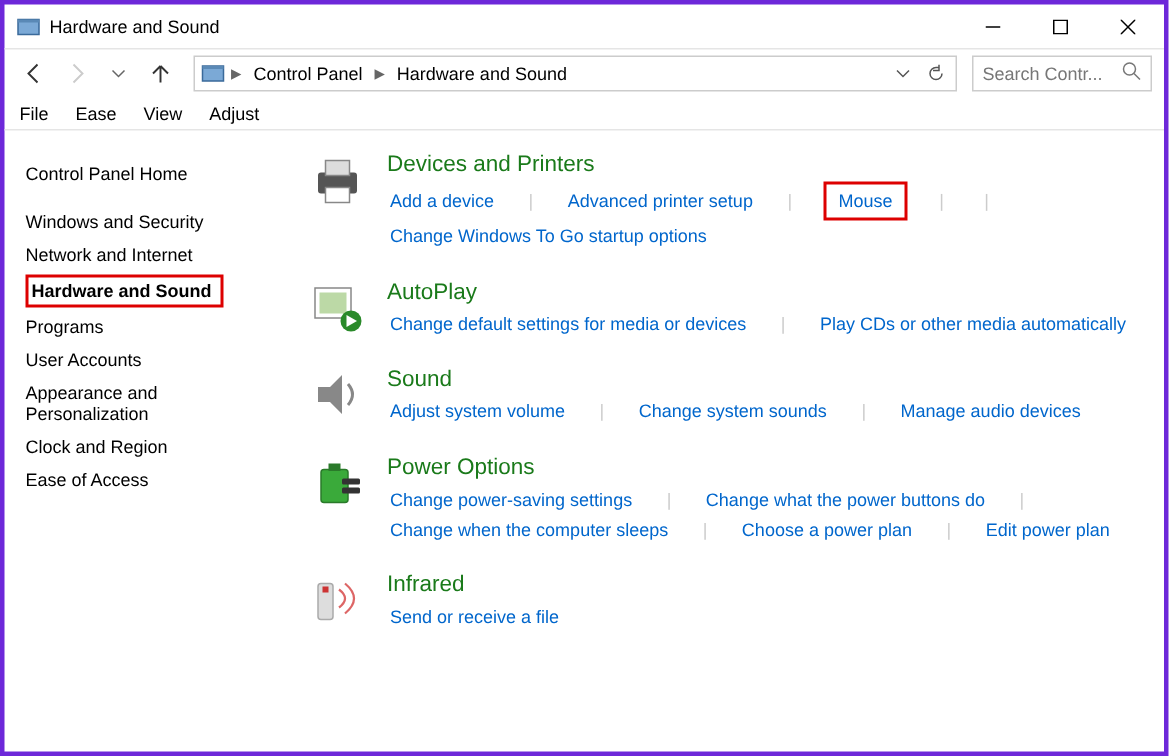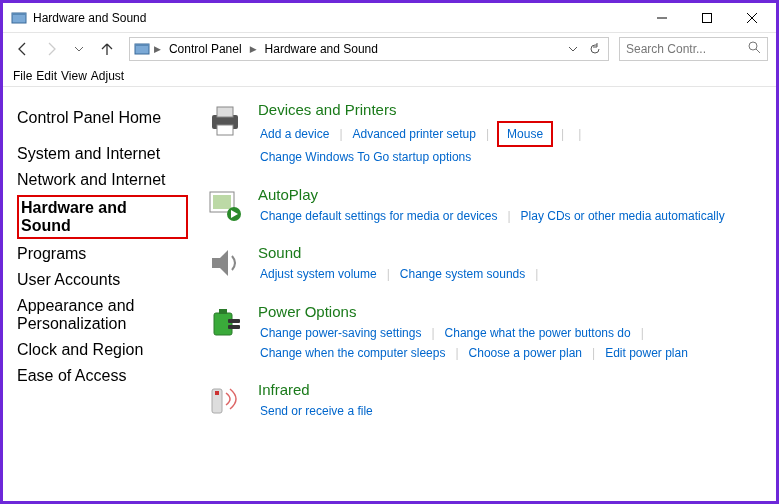--- a/index.html
+++ b/index.html
@@ -13,35 +13,35 @@
 .winbtn svg { width: 10px; height: 10px; }
 .addrbar { height: 32px; display: flex; align-items: center; padding: 0 8px; gap: 4px; }
 .navbtn { width: 24px; height: 24px; display: flex; align-items: center; justify-content: center; color: #666; }
 .navbtn.disabled { color: #bbb; }
 .addrbox { flex: 1; height: 24px; border: 1px solid #ccc; display: flex; align-items: center; padding: 0 4px; gap: 4px; margin: 0 6px; }
 .addrbox .aicon { width: 16px; height: 16px; }
 .crumb { padding: 2px 4px; font-size: 12px; }
 .crumbsep { color: #666; font-size: 9px; }
 .addrsp { flex: 1; }
 .addrbtn { width: 18px; height: 18px; display: flex; align-items: center; justify-content: center; color: #555; }
-.searchbox { width: 149px; height: 24px; border: 1px solid #ccc; display: flex; align-items: center; padding: 0 6px; color: #777; gap: 6px; }
+.searchbox { width: 120px; height: 24px; border: 1px solid #ccc; display: flex; align-items: center; padding: 0 6px; color: #777; gap: 6px; }
 .searchbox .ph { flex: 1; overflow: hidden; text-overflow: ellipsis; white-space: nowrap; font-size: 12px; }
-.menubar { height: 22px; display: flex; align-items: center; padding: 0 8px; border-bottom: 1px solid #e5e5e5; font-size: 12px; }
+.menubar { height: 22px; display: flex; align-items: center; padding: 0 8px; gap: 14px; border-bottom: 1px solid #e5e5e5; font-size: 12px; }
 .menuitem { padding: 2px 2px; }
 .body { display: flex; height: calc(100% - 30px - 32px - 22px); }
 .sidebar { width: 195px; padding: 18px 10px 10px 14px; }
-.sideitem { display: block; padding: 4px 0; font-size: 16px; color: #000; }
+.sideitem { display: block; padding: 4px 0; font-size: 12px; color: #000; }
 .sideitem.active { font-weight: bold; }
 .hl-active { border: 2px solid #d00; padding: 2px 6px 2px 2px; display: inline-block; margin: 2px 0; }
 .content { flex: 1; padding: 14px 10px 10px 8px; overflow: auto; }
 .cat { display: flex; gap: 14px; margin-bottom: 18px; }
 .caticon { width: 38px; height: 38px; flex-shrink: 0; }
 .catbody { flex: 1; }
 .cattitle { color: #1a7a1a; font-size: 15px; margin-bottom: 3px; }
-.links { display: flex; flex-wrap: wrap; align-items: center; gap: 2px; line-height: 1.7; text-align: right; }
+.links { display: flex; flex-wrap: wrap; align-items: center; gap: 15px; line-height: 1.7; text-align: right; }
 .link { color: #0066cc; font-size: 12px; padding: 0 2px; }
 .lsep { color: #ccc; padding: 0 6px; }
 .hl-mouse { border: 2px solid #d00; padding: 1px 6px; display: inline-block; }
 .dmicon { width: 14px; height: 14px; vertical-align: -3px; margin-right: 3px; }
 </style>
 </head>
 <body>
 
 <div class="window">
   <div class="titlebar">
@@ -118,30 +118,30 @@
       <span class="ph">Search Contr...</span>
       <span><svg width="13" height="13" viewBox="0 0 13 13">
             <circle cx="5" cy="5" r="4" fill="none" stroke="#777"></circle>
             <line x1="8" y1="8" x2="12" y2="12" stroke="#777"></line>
           </svg></span>
     </div>
   </div>
 
   <div class="menubar">
     <span class="menuitem">File</span>
-    <span class="menuitem">Edit</span>
+    <span class="menuitem">Ease</span>
     <span class="menuitem">View</span>
     <span class="menuitem">Adjust</span>
   </div>
 
   <div class="body">
     <div class="sidebar">
       <span class="sideitem">Control Panel Home</span>
       <div style="height:10px"></div>
-      <span class="sideitem">System and Internet</span>
+      <span class="sideitem">Windows and Security</span>
       <span class="sideitem">Network and Internet</span>
       <span class="hl-active">
         <span class="sideitem active" style="padding:0">Hardware and Sound</span>
       </span>
       <span class="sideitem">Programs</span>
       <span class="sideitem">User Accounts</span>
       <span class="sideitem" style="max-width:130px">Appearance and Personalization</span>
       <span class="sideitem">Clock and Region</span>
       <span class="sideitem">Ease of Access</span>
     </div>
@@ -193,20 +193,21 @@
               <path d="M6 14 L14 14 L22 6 L22 32 L14 24 L6 24 Z" fill="#888"></path>
               <path d="M26 12 Q32 19 26 26" fill="none" stroke="#888" stroke-width="2"></path>
             </svg></div>
         <div class="catbody">
           <div class="cattitle">Sound</div>
           <div class="links">
             <span class="link">Adjust system volume</span>
               <span class="lsep">|</span>
             <span class="link">Change system sounds</span>
               <span class="lsep">|</span>
+            <span class="link">Manage audio devices</span>
           </div>
         </div>
       </div>
 
       <div class="cat">
         <div class="caticon"><svg viewBox="0 0 38 38">
               <rect x="8" y="10" width="18" height="22" fill="#3aaa3a" stroke="#2a7a2a" rx="2"></rect>
               <rect x="13" y="6" width="8" height="5" fill="#2a7a2a"></rect>
               <rect x="22" y="16" width="12" height="4" fill="#333" rx="1"></rect>
               <rect x="22" y="22" width="12" height="4" fill="#333" rx="1"></rect>

